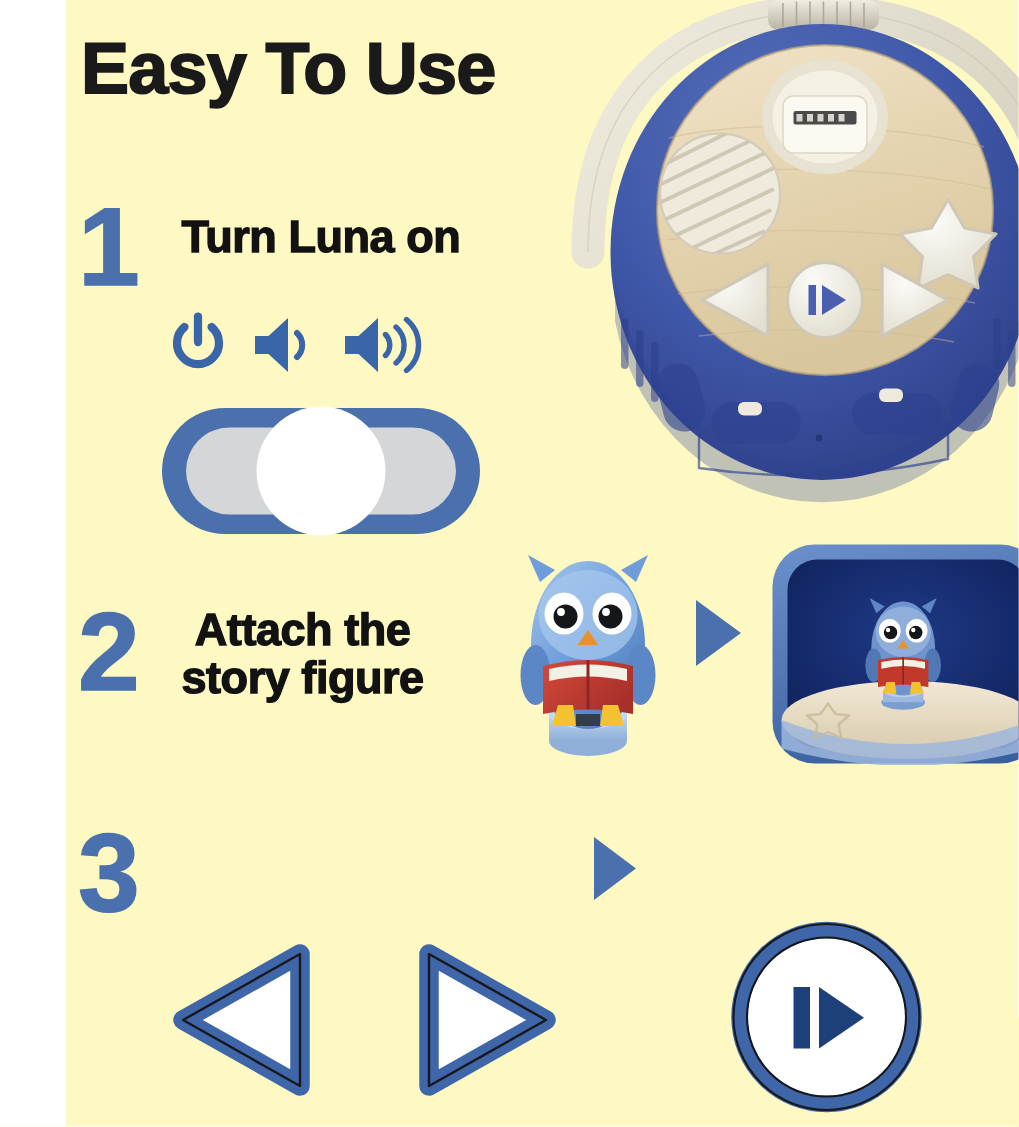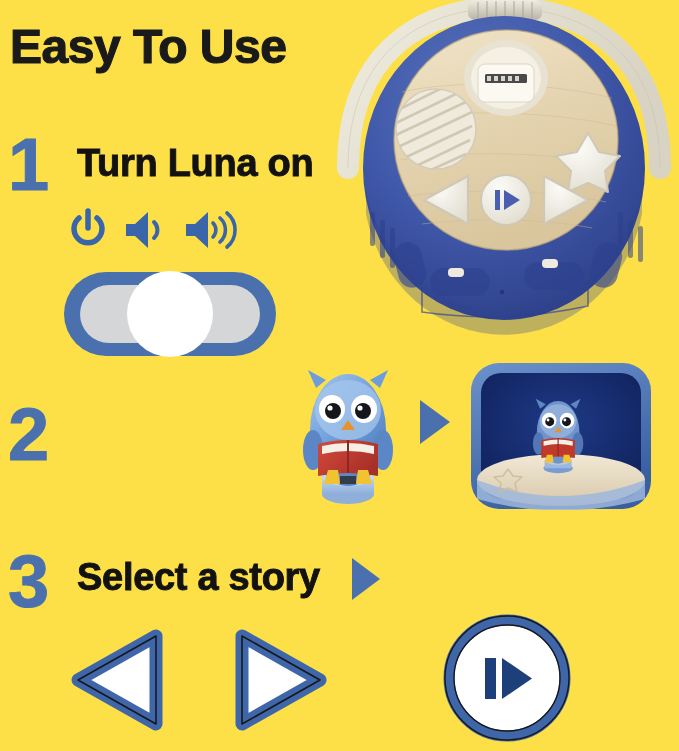--- a/index.html
+++ b/index.html
@@ -12,21 +12,22 @@
     width: 679px;
     height: 751px;
     position: relative;
     overflow: hidden;
     font-family: "Liberation Sans", sans-serif;
     color: #1a1a1a;
   }
   .page {
     position: absolute;
     inset: 0;
-    background: #fde047;
+    background: #fef9c3;
+    margin-left: 44px;
   }
 
   
   .title {
     position: absolute;
     left: 10px;
     top: 23px;
     font-size: 48px;
     font-weight: 900;
     letter-spacing: -0.5px;
@@ -45,21 +46,21 @@
     line-height: 1;
     -webkit-text-stroke: 1px #4a71ad;
   }
   #num1 { left: 8px;  top: 128px; }
   #num2 { left: 8px;  top: 398px; }
   #num3 { left: 8px;  top: 545px; }
 
   
   .step-head {
     position: absolute;
-    font-size: 38px;
+    font-size: 30px;
     font-weight: 900;
     color: #121212;
     line-height: 1.08;
     letter-spacing: -0.3px;
     -webkit-text-stroke: 0.9px #121212;
     white-space: pre-line;
     text-align: center;
   }
   #head1 { left: 77px;  top: 143px; }
   #head2 { left: 77px;  top: 405px; }
@@ -343,20 +344,22 @@
         <rect x="212" y="259" width="16" height="9" rx="4"></rect>
       </g>
       <g fill="none" stroke="#2e4190" stroke-width="1.6" opacity="0.65">
         <path d="M92 288 L92 312 Q174 324 258 306 L258 282"></path>
       </g>
       <circle cx="172" cy="292" r="2.2" fill="#25367c"></circle>
     </svg>
   </div>
 
   <div class="step-num" id="num2">2</div>
+  <div class="step-head" id="head2">Attach the
+story figure</div>
 
   <div class="owl-fig">
     <svg viewBox="0 0 104 150">
       <defs>
         <linearGradient id="owlBody" x1="0.15" y1="0" x2="0.9" y2="1">
           <stop offset="0%" stop-color="#9cc1ea"></stop>
           <stop offset="45%" stop-color="#6f9ddb"></stop>
           <stop offset="100%" stop-color="#4a76b5"></stop>
         </linearGradient>
         <linearGradient id="owlBase" x1="0" y1="0" x2="0" y2="1">
@@ -452,21 +455,20 @@
         <path d="M22 86 Q52 78 82 86 L82 118 Q52 112 22 118 Z" fill="#c0392b"></path>
         <path d="M26 88 Q52 82 78 88 L78 96 Q52 90 26 96 Z" fill="#f4f0e6"></path>
         <line x1="52" y1="82" x2="52" y2="115" stroke="#8e2722" stroke-width="2"></line>
         <path d="M32 112 L28 126 L44 126 L42 112 Z" fill="#f2c230"></path>
         <path d="M62 112 L60 126 L76 126 L72 112 Z" fill="#f2c230"></path>
       </g>
     </svg>
   </div>
 
   <div class="step-num" id="num3">3</div>
-  <div class="step-head" id="head3">Select a story</div>
 
   <div class="arrow arrow-3">
     <svg viewBox="0 0 32 46">
         <path d="M2 2 L30 23 L2 44 Z" fill="#4a71ad"></path>
       </svg>
   </div>
 
   <div class="tri-left">
     <svg viewBox="0 0 130 132">
       <path d="M18 66 L96 22 L96 110 Z" fill="#ffffff" stroke="#3f66a8" stroke-width="13" stroke-linejoin="round" stroke-linecap="round"></path>

